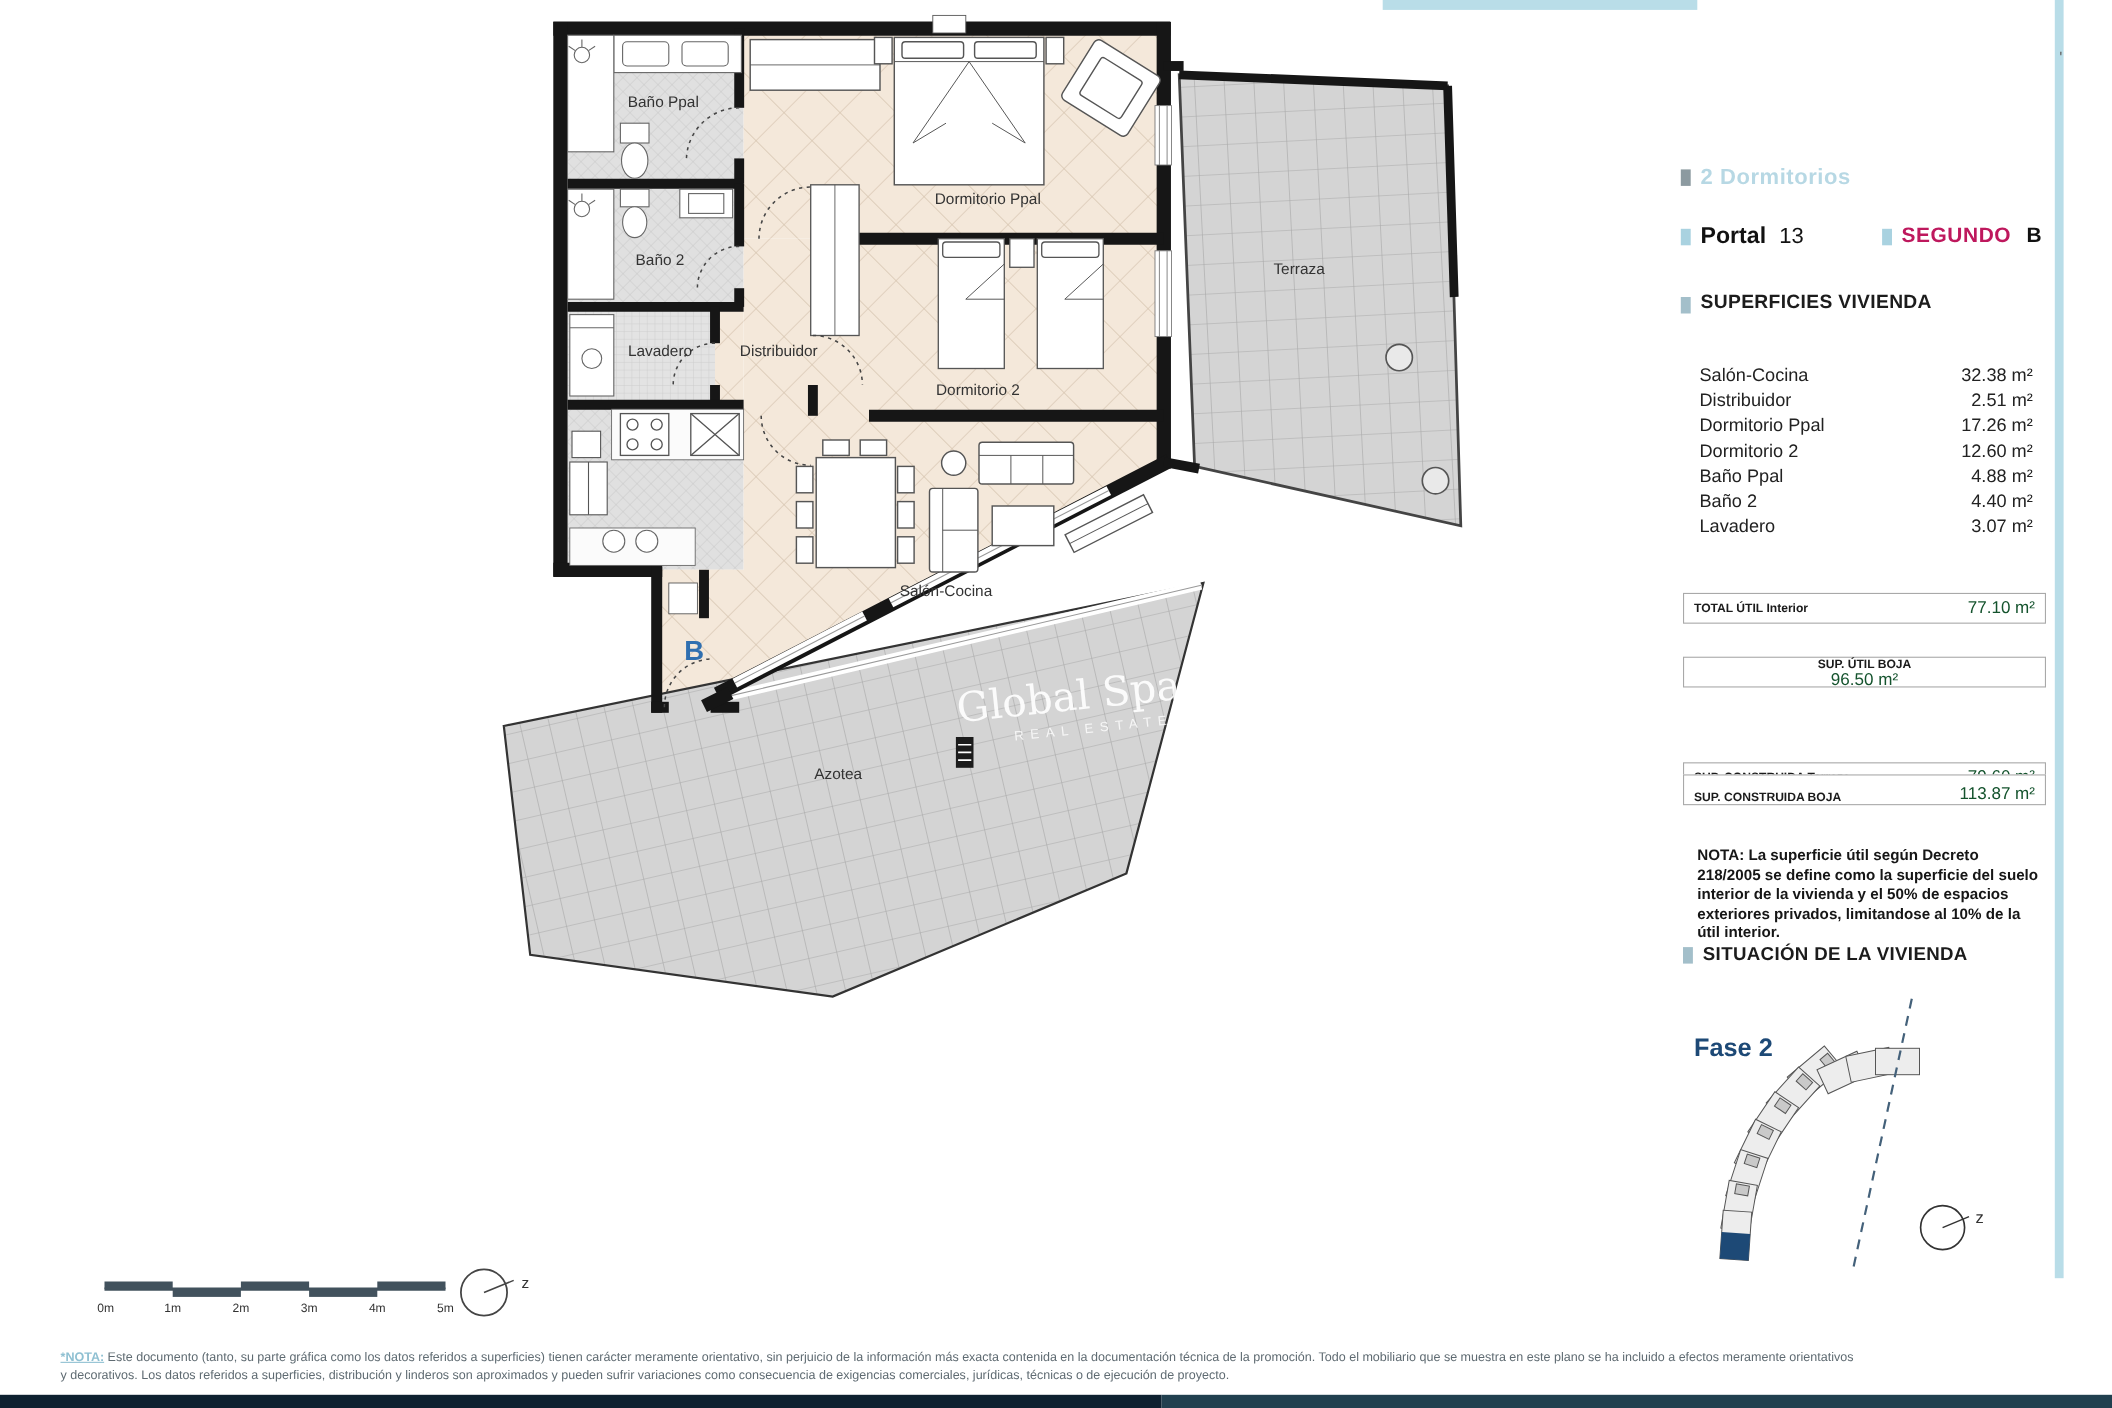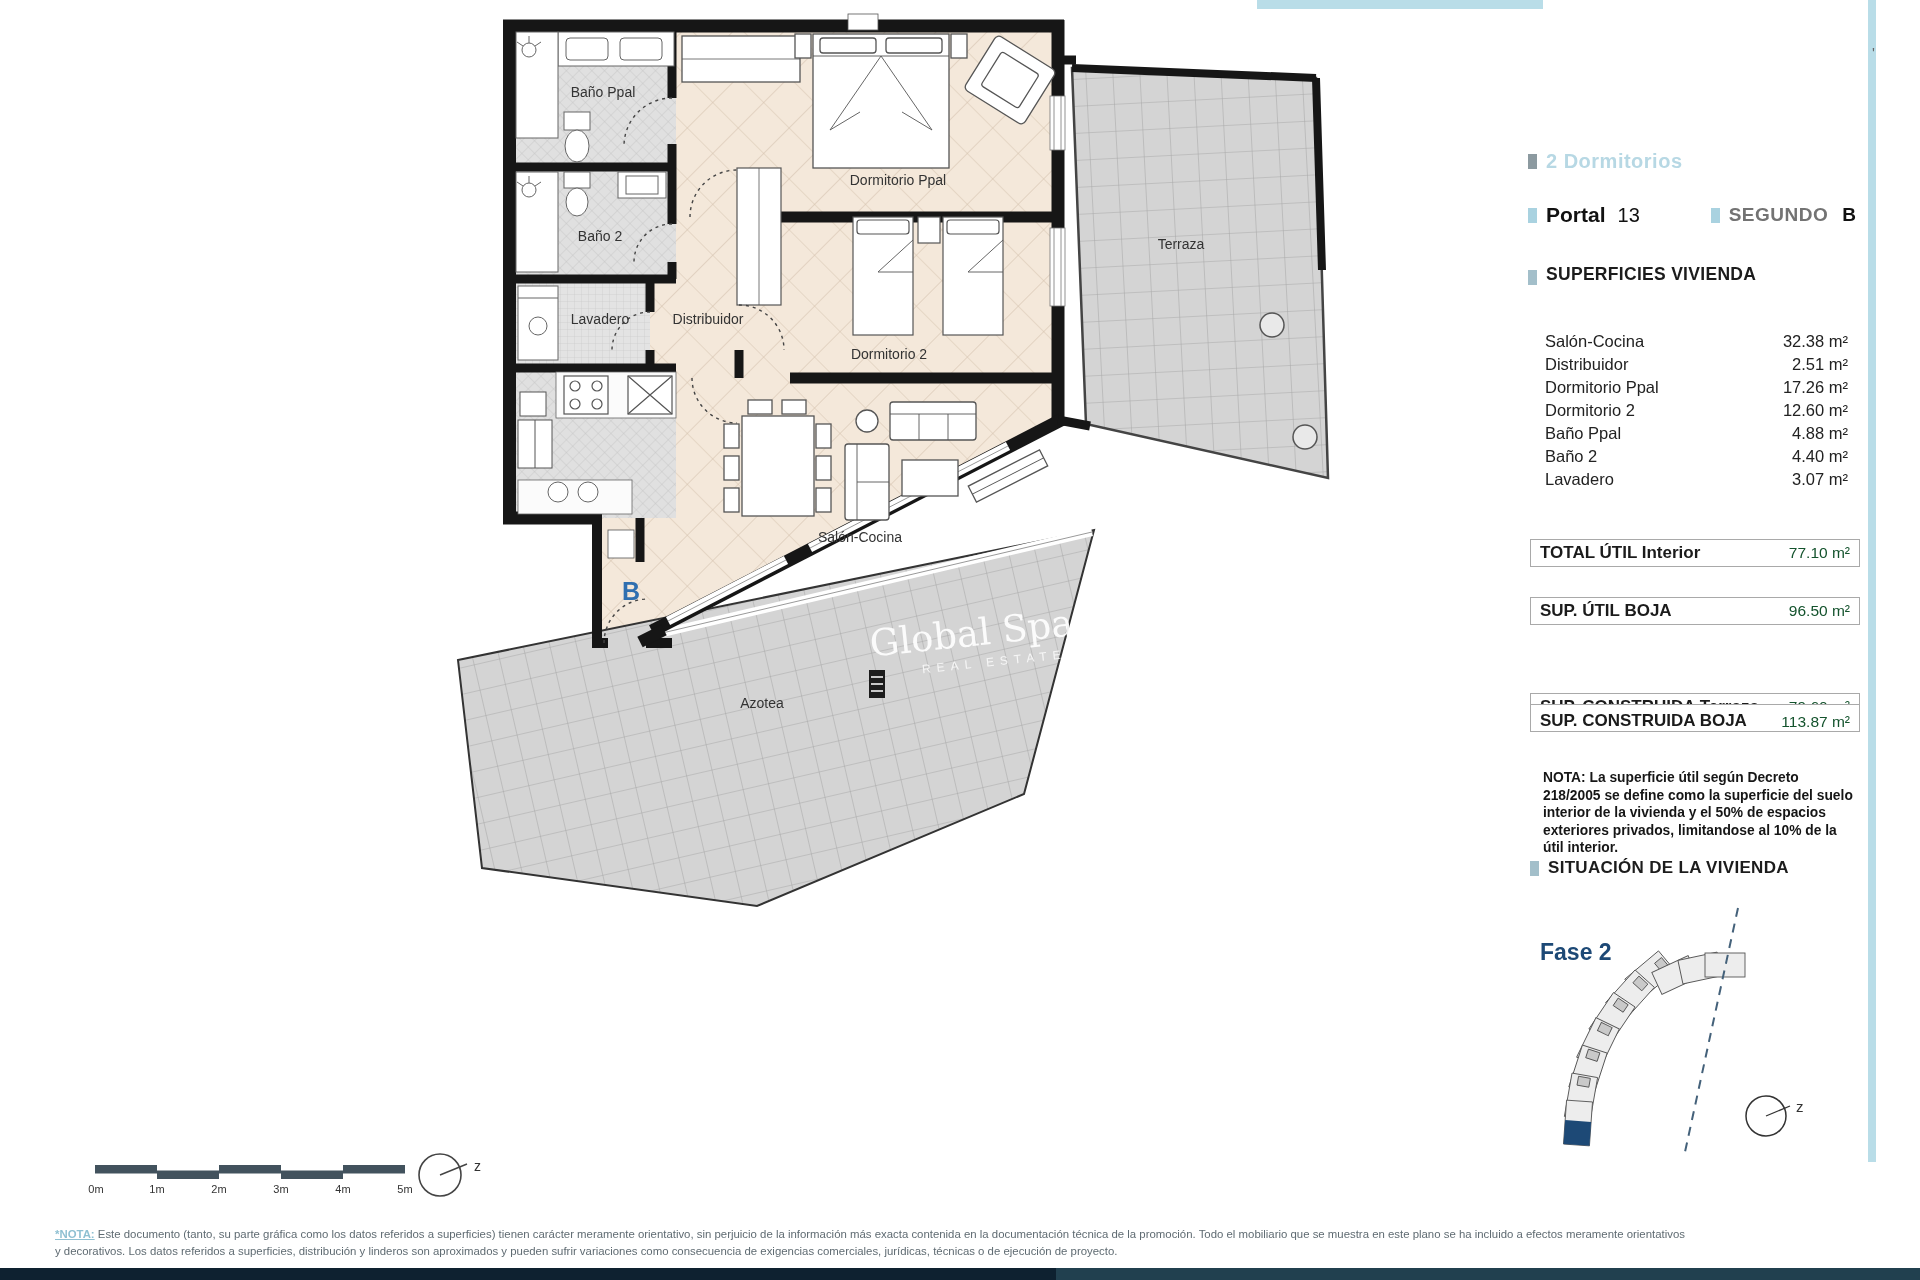--- a/index.html
+++ b/index.html
@@ -17,36 +17,36 @@
   .b-blue{background:#a9d2e0;}
   .b-steel{background:#a3bfca;}
 
   .row-type{left:1528px;top:150px;display:flex;align-items:center;}
   .row-type span{font-weight:bold;font-size:20px;color:#b7d8e4;letter-spacing:.5px;}
 
   .row-portal{left:1528px;top:203px;width:332px;display:flex;align-items:center;}
   .portal-word{font-weight:bold;font-size:21px;color:#111;}
   .portal-num{font-size:20px;color:#111;margin-left:12px;}
   .row-portal .bullet2{margin-left:auto;}
-  .floor-word{font-weight:bold;font-size:19px;color:#737373;letter-spacing:.5px;}
+  .floor-word{font-weight:bold;font-size:19px;color:#be185d;letter-spacing:.5px;}
   .floor-letter{font-weight:bold;font-size:19px;color:#111;margin-left:14px;margin-right:4px;}
 
   .row-surf{left:1528px;top:264px;display:flex;align-items:flex-end;}
   .row-surf span{font-weight:bold;font-size:17.5px;color:#1c1c1c;letter-spacing:.3px;}
 
   .rooms{left:1545px;top:330px;width:303px;}
   .room-row{display:flex;justify-content:space-between;font-size:16.5px;
             color:#222;height:23px;line-height:23px;}
 
   .tot-box{left:1530px;width:330px;height:28px;border:1px solid #a9a9a9;background:#fff;
            display:flex;align-items:center;justify-content:space-between;
            padding:0 9px;box-sizing:border-box;}
-  .tot-box .lbl{font-weight:bold;font-size:17px;color:#1b1b1b;}
+  .tot-box .lbl{font-weight:bold;font-size:11px;color:#1b1b1b;}
   .tot-box .val{font-size:15.5px;color:#14532d;}
-  .box0{top:539px;} .box1{top:597px;} .box2{top:649px;margin-top:44px;} .box3{top:704px;align-items:flex-end;}
+  .box0{top:539px;} .box1{top:597px;flex-direction:column;} .box2{top:649px;margin-top:44px;} .box3{top:704px;align-items:flex-end;}
 
   .nota{left:1543px;top:769px;width:312px;font-size:13.8px;font-weight:bold;
         line-height:17.5px;color:#161616;}
 
   .row-sit{left:1530px;top:858px;display:flex;align-items:center;}
   .row-sit span{font-weight:bold;font-size:17px;color:#1c1c1c;letter-spacing:.3px;}
 
   
   .foot{left:55px;top:1226px;width:1850px;font-size:11.4px;color:#5f6b72;line-height:17px;}
   .foot .nlbl{color:#8fc0d2;font-weight:bold;text-decoration:underline;}

